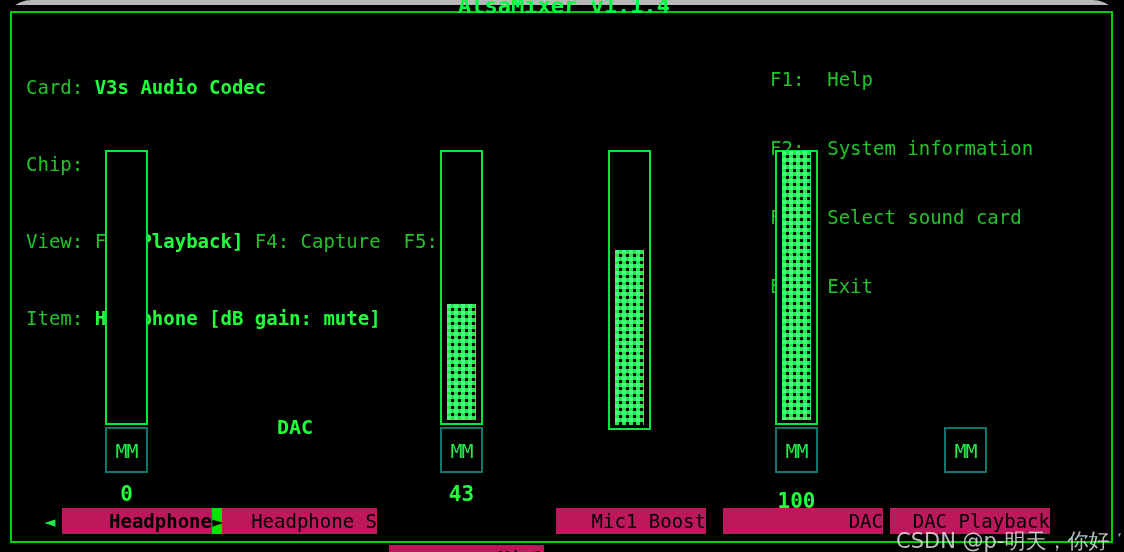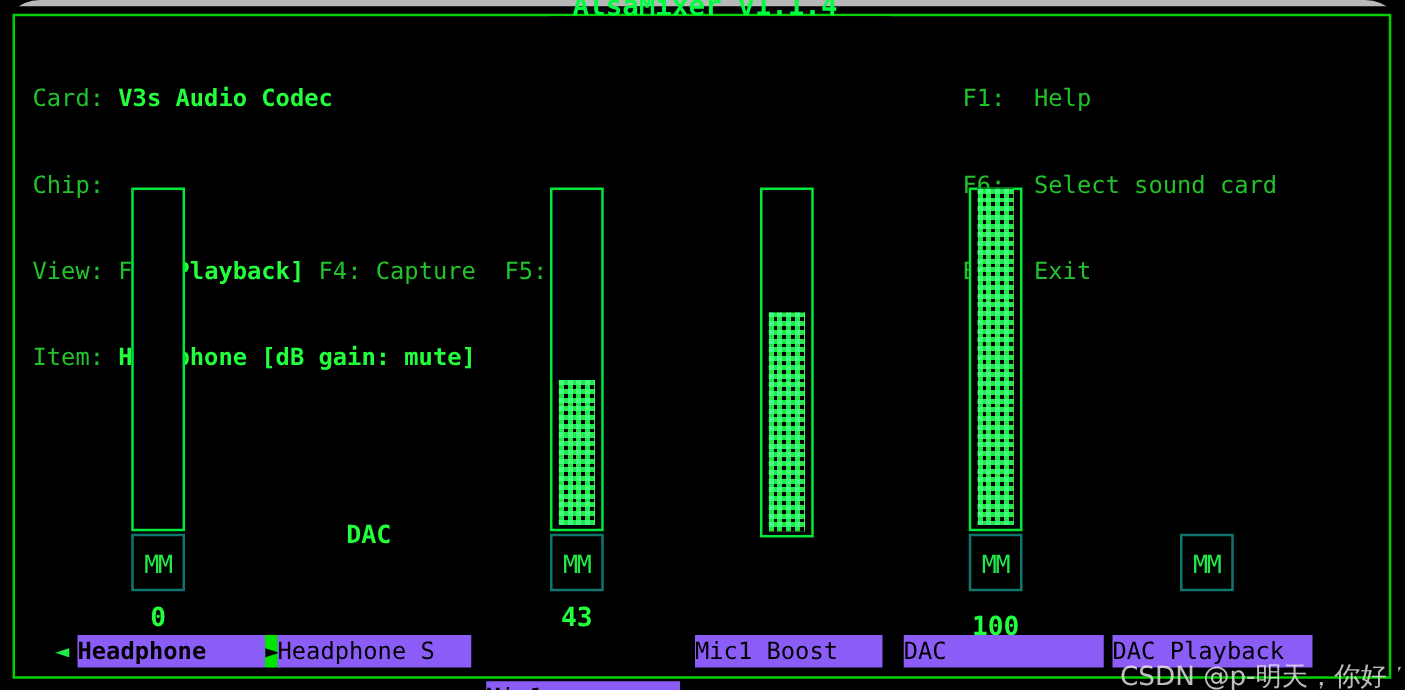--- a/index.html
+++ b/index.html
@@ -59,21 +59,21 @@
 
   
   .header {
     position: absolute;
     left: 26px;
     top: 22px;
     font-size: 19px;
     line-height: 23px;
     white-space: pre;
   }
-  .hdr-row { height: 23px; }
+  .hdr-row { height: 23px; margin-top: 8px; }
   .lbl   { color: #22c32a; }
   .val   { color: #22ff3c; font-weight: bold; }
   .plain { color: #22c32a; }
 
   .helpbox {
     position: absolute;
     left: 770px;
     top: 22px;
     font-size: 19px;
     line-height: 23px;
@@ -130,24 +130,24 @@
     font-size: 21px;
     font-weight: bold;
     text-align: center;
     white-space: nowrap;
   }
   
   .chan-label {
     position: absolute;
     height: 26px;
     line-height: 26px;
-    background: #8b5cf6;
+    background: #be185d;
     color: #000000;
     font-size: 19px;
-    text-align: left;
+    text-align: right;
     white-space: nowrap;
     overflow: hidden;
     box-sizing: border-box;
   }
   .chan-label.selected {
     font-weight: bold;
   }
   
   .sel-arrow-left {
     position: absolute;
@@ -201,20 +201,21 @@
 
   <div class="header">
     <div class="hdr-row"><span class="lbl">Card:</span><span class="plain"> </span><span class="val">V3s Audio Codec</span></div>
     <div class="hdr-row"><span class="lbl">Chip:</span><span class="val"></span></div>
     <div class="hdr-row"><span class="lbl">View:</span><span class="plain"> </span><span class="lbl">F3:</span><span class="val">[Playback]</span><span class="plain"> </span><span class="lbl">F4: Capture</span><span class="plain">  </span><span class="lbl">F5: All</span></div>
     <div class="hdr-row"><span class="lbl">Item:</span><span class="plain"> </span><span class="val">Headphone [dB gain: mute]</span></div>
   </div>
 
   <div class="helpbox">
     <div>F1:  Help</div>
+    <div>F2:  System information</div>
     <div>F6:  Select sound card</div>
     <div>Esc: Exit</div>
   </div>
 
   <div class="channels" id="channels">
       <div class="bar" style="left: 105px; top: 150px; width: 43px; height: 275px;"></div>
       <div class="mm-box" style="left: 105px; top: 427px; width: 43px; height: 46px;">MM</div>
       <div class="chan-value" style="left: 85px; top: 482px; width: 83px;">0</div>
       <div class="chan-label selected" style="left: 62px; top: 508px; width: 150px;">Headphone</div>
       <div class="sel-arrow-left" style="left: 44px; top: 508px;">◄</div>

